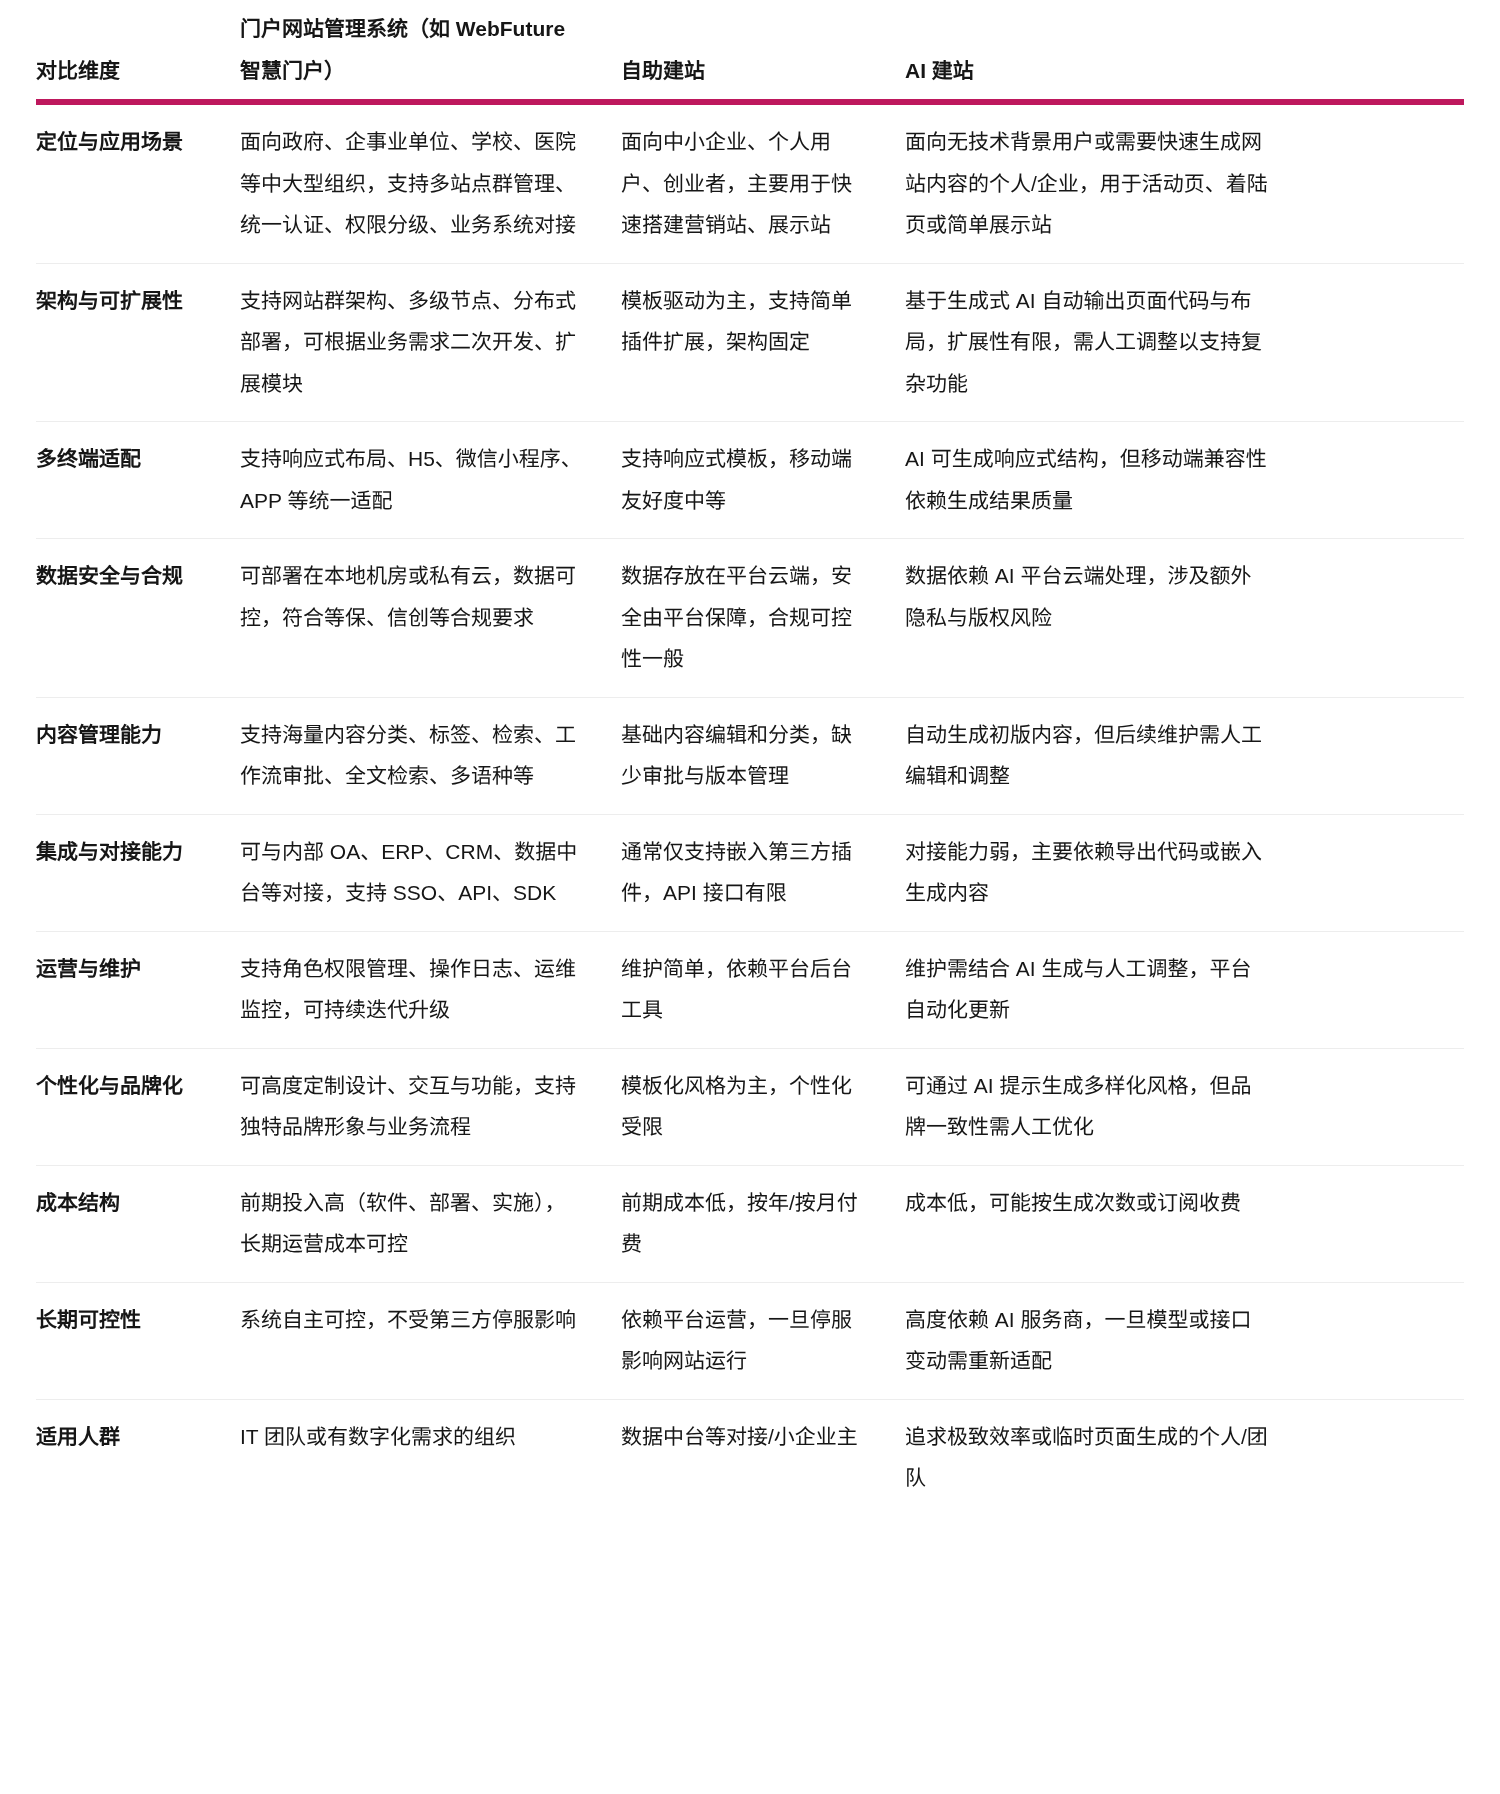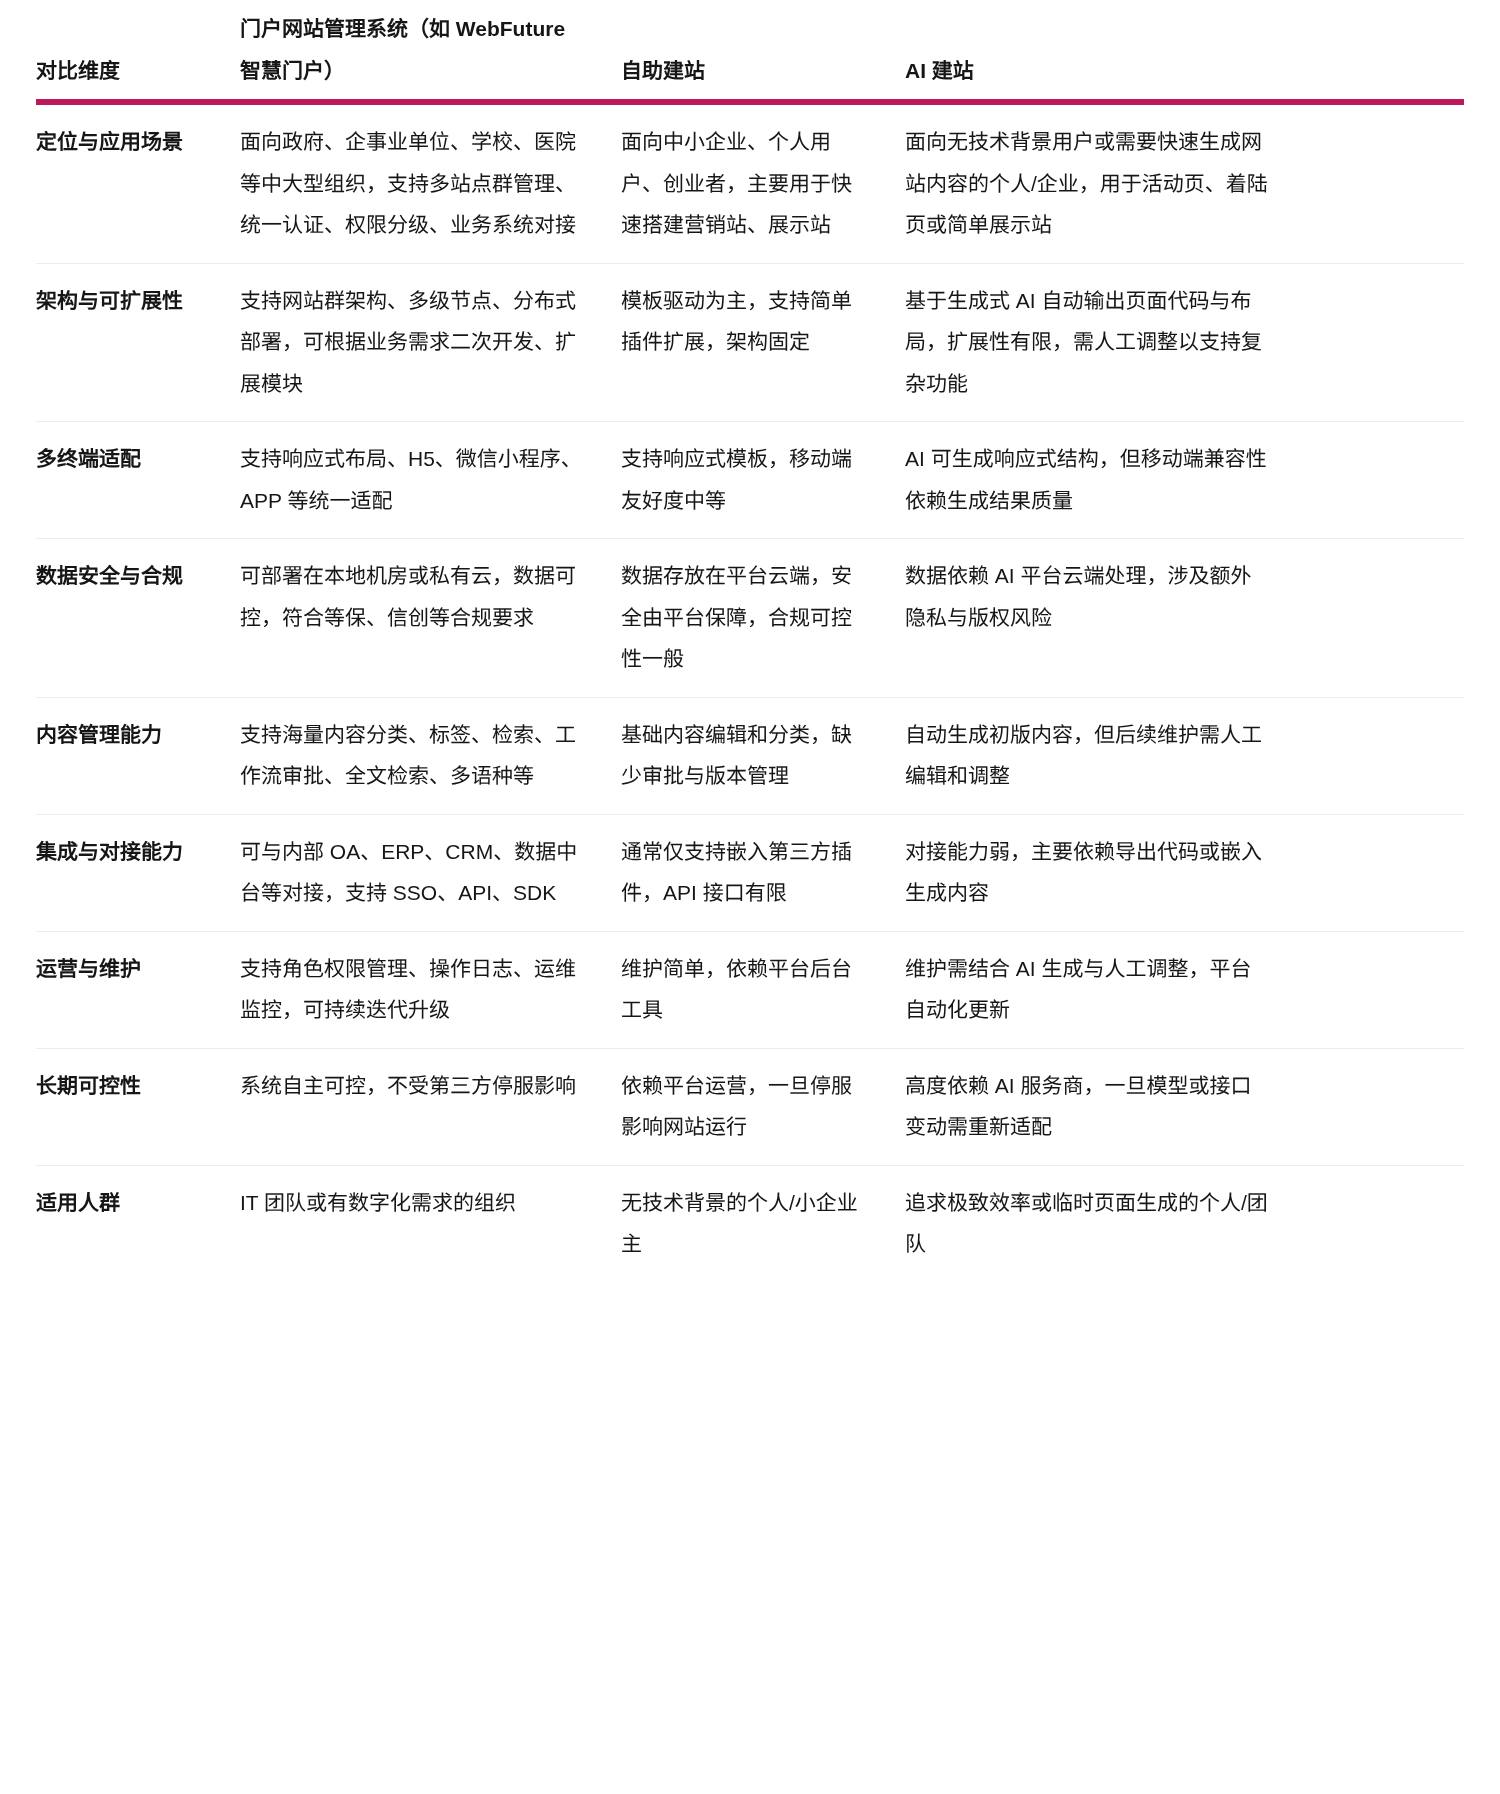--- a/index.html
+++ b/index.html
@@ -118,26 +118,38 @@
           <td>通常仅支持嵌入第三方插件，API 接口有限</td>
           <td>对接能力弱，主要依赖导出代码或嵌入生成内容</td>
         </tr>
         <tr>
           <th scope="row">运营与维护</th>
           <td>支持角色权限管理、操作日志、运维监控，可持续迭代升级</td>
           <td>维护简单，依赖平台后台工具</td>
           <td>维护需结合 AI 生成与人工调整，平台自动化更新</td>
         </tr>
         <tr>
+          <th scope="row">个性化与品牌化</th>
+          <td>可高度定制设计、交互与功能，支持独特品牌形象与业务流程</td>
+          <td>模板化风格为主，个性化受限</td>
+          <td>可通过 AI 提示生成多样化风格，但品牌一致性需人工优化</td>
+        </tr>
+        <tr>
+          <th scope="row">成本结构</th>
+          <td>前期投入高（软件、部署、实施），长期运营成本可控</td>
+          <td>前期成本低，按年/按月付费</td>
+          <td>成本低，可能按生成次数或订阅收费</td>
+        </tr>
+        <tr>
           <th scope="row">长期可控性</th>
           <td>系统自主可控，不受第三方停服影响</td>
           <td>依赖平台运营，一旦停服影响网站运行</td>
           <td>高度依赖 AI 服务商，一旦模型或接口变动需重新适配</td>
         </tr>
         <tr>
           <th scope="row">适用人群</th>
           <td>IT 团队或有数字化需求的组织</td>
-          <td>无技术背景的个人/小企业主</td>
+          <td>数据中台等对接/小企业主</td>
           <td>追求极致效率或临时页面生成的个人/团队</td>
         </tr>
       </tbody>
   </table>
 </div>
 
 </body></html>

